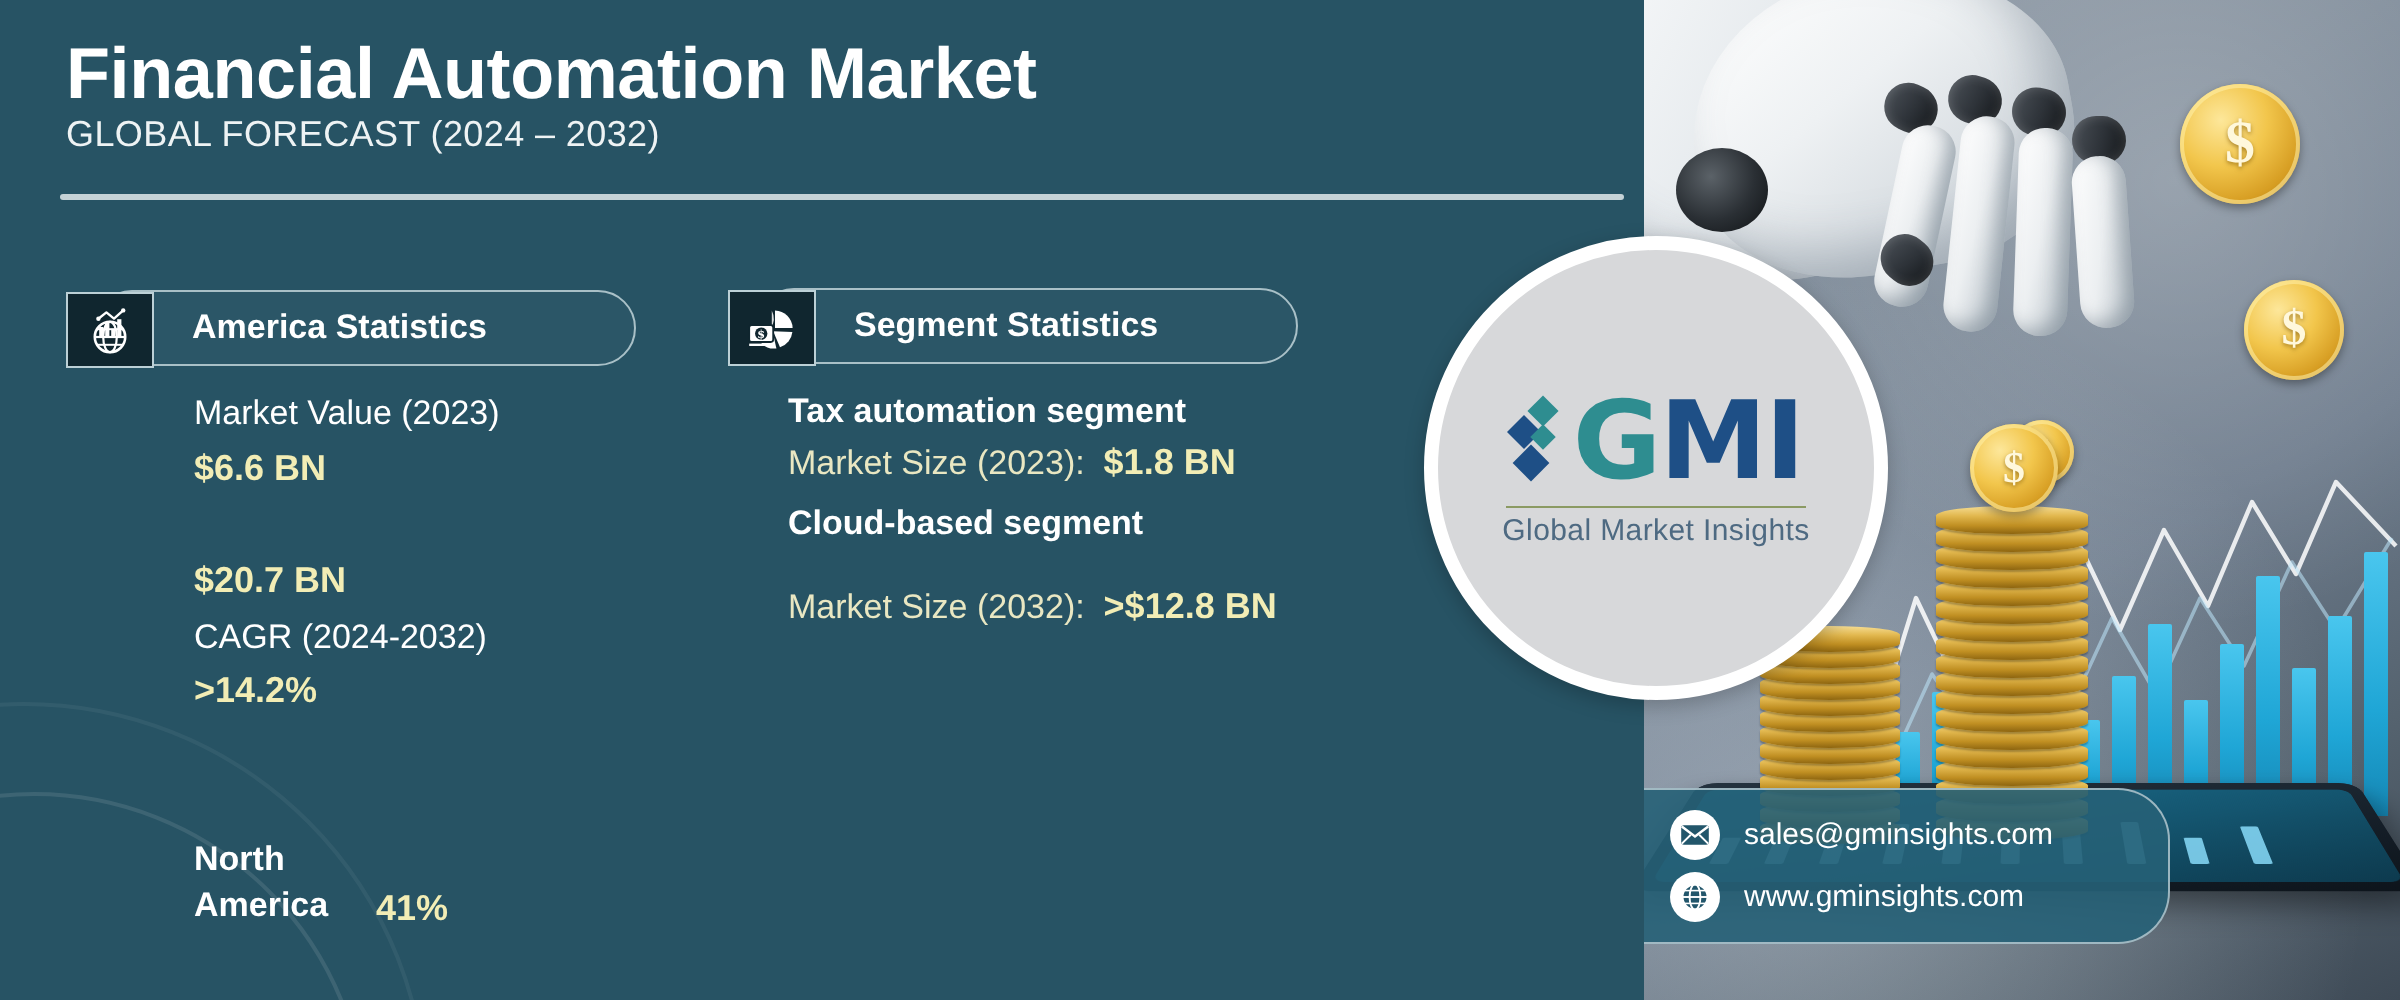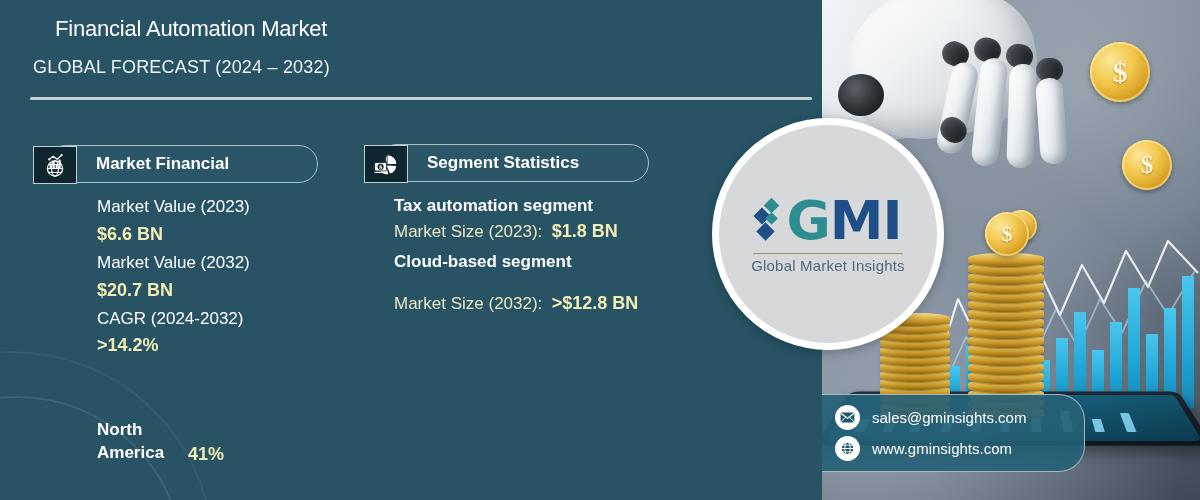--- a/index.html
+++ b/index.html
@@ -45,25 +45,24 @@
     height: 400px;
     border: 2px solid rgba(255,255,255,0.055);
     border-radius: 50%;
     pointer-events: none;
   }
 
   .title {
     position: absolute;
     left: 33px;
     top: 16px;
-    font-size: 22px;
-    font-weight: normal;
+    font-size: 36px;
+    font-weight: bold;
     color: #ffffff;
     letter-spacing: -0.2px;
-    margin-left: 22px;
   }
   .subtitle {
     position: absolute;
     left: 33px;
     top: 57px;
     font-size: 18px;
     color: #eef3f4;
     letter-spacing: 0.2px;
   }
   .divider {
@@ -355,27 +354,26 @@
           <line x1="6.6" y1="20.4" x2="19.4" y2="20.4" stroke="#ffffff" stroke-width="1"></line>
           <rect x="7.6" y="11.5" width="2.1" height="5" fill="#ffffff"></rect>
           <rect x="10.6" y="9.2" width="2.1" height="7.3" fill="#ffffff"></rect>
           <rect x="13.6" y="12.4" width="2.1" height="4.1" fill="#ffffff"></rect>
           <rect x="16.6" y="7.6" width="2.1" height="8.9" fill="#ffffff"></rect>
           <polyline points="7.2,7.4 11.2,4.2 15,7.3 19.6,3.2" fill="none" stroke="#ffffff" stroke-width="1.2" stroke-linecap="round" stroke-linejoin="round"></polyline>
           <circle cx="7.2" cy="7.4" r="1.1" fill="#ffffff"></circle>
           <circle cx="19.6" cy="3.2" r="1.1" fill="#ffffff"></circle>
         </svg>
       </div>
-      <div class="pill-label">Market Financial</div>
+      <div class="pill-label">America Statistics</div>
     </div>
 
     <div class="stat-line lbl-white" style="left:97px; top:197px;">Market Value (2023)</div>
     <div class="stat-line val-cream" style="left:97px; top:224px;">$6.6 BN</div>
 
-    <div class="stat-line lbl-white" style="left:97px; top:253px;">Market Value (2032)</div>
     <div class="stat-line val-cream" style="left:97px; top:280px;">$20.7 BN</div>
 
     <div class="stat-line lbl-white" style="left:97px; top:309px;">CAGR (2024-2032)</div>
     <div class="stat-line val-cream" style="left:97px; top:335px;">&gt;14.2%</div>
 
     <div class="sec-header" style="left:364px; top:144px; width:285px;">
       <div class="pill" style="width:271px;"></div>
       <div class="icon-badge">
         <svg width="26" height="26" viewBox="0 0 26 26">
           <path d="M14.5 4.2 A9 9 0 0 1 23.3 13 L14.5 13 Z" fill="#ffffff"></path>

